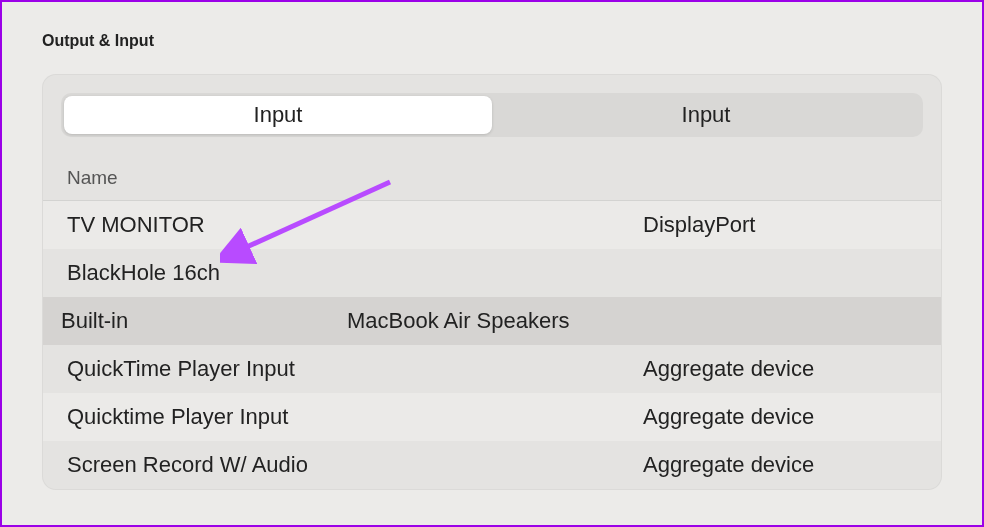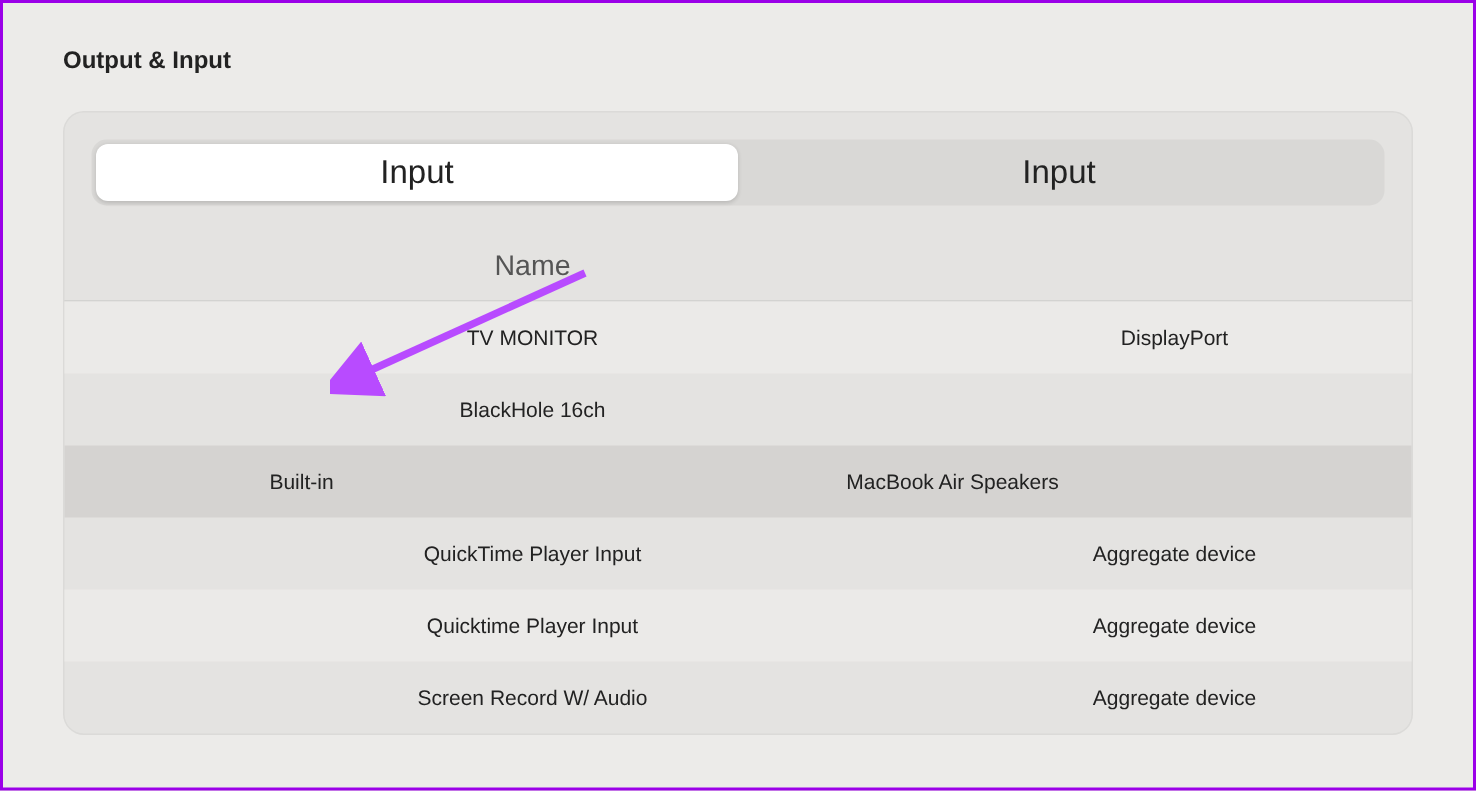--- a/index.html
+++ b/index.html
@@ -46,40 +46,39 @@
       cursor: pointer;
       user-select: none;
     }
     .segmented .seg.active {
       background: #fff;
       box-shadow: 0 1px 3px rgba(0,0,0,0.15);
       font-weight: 500;
     }
     .table {
       margin: 0 -18px;
-      text-align: center;
     }
     .thead, .trow {
       display: flex;
       align-items: center;
       padding: 0 18px;
     }
     .thead {
       height: 46px;
       border-bottom: 1px solid rgba(0,0,0,0.07);
     }
     .thead .cell {
       font-size: 19px;
       color: #555;
     }
     .trow {
       height: 48px;
     }
     .trow .cell {
-      font-size: 14px;
+      font-size: 22px;
       color: #222;
     }
     .trow.alt {
       background: #ebeae8;
     }
     .trow.sel {
       background: #d5d3d1;
     }
     .cell.name { flex: 0 0 582px; padding-left: 6px; }
     .cell.type { flex: 1; }

